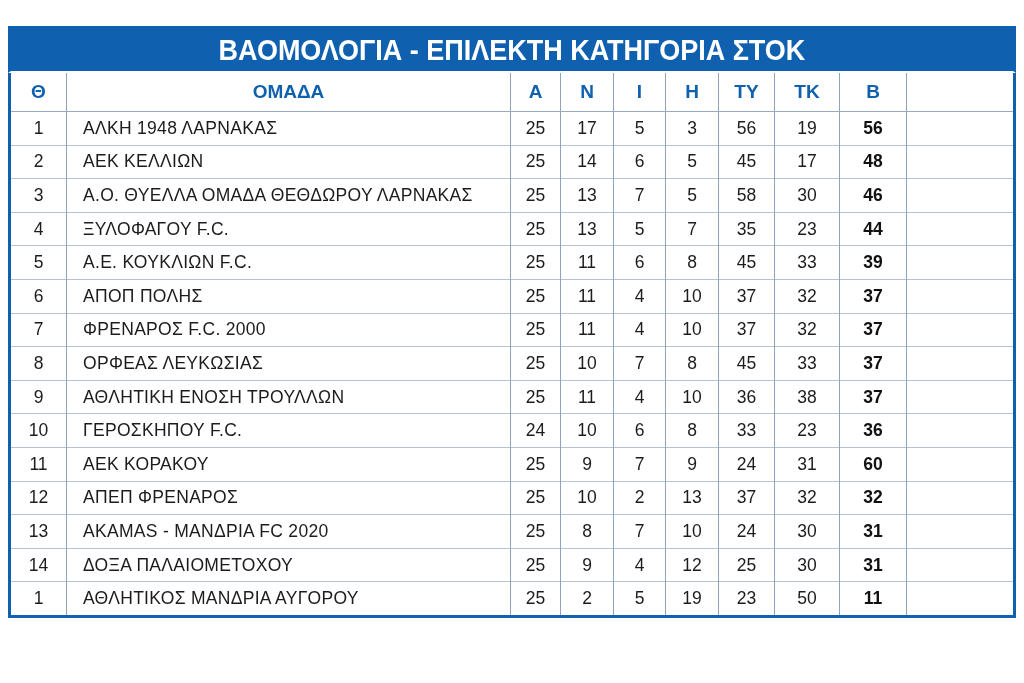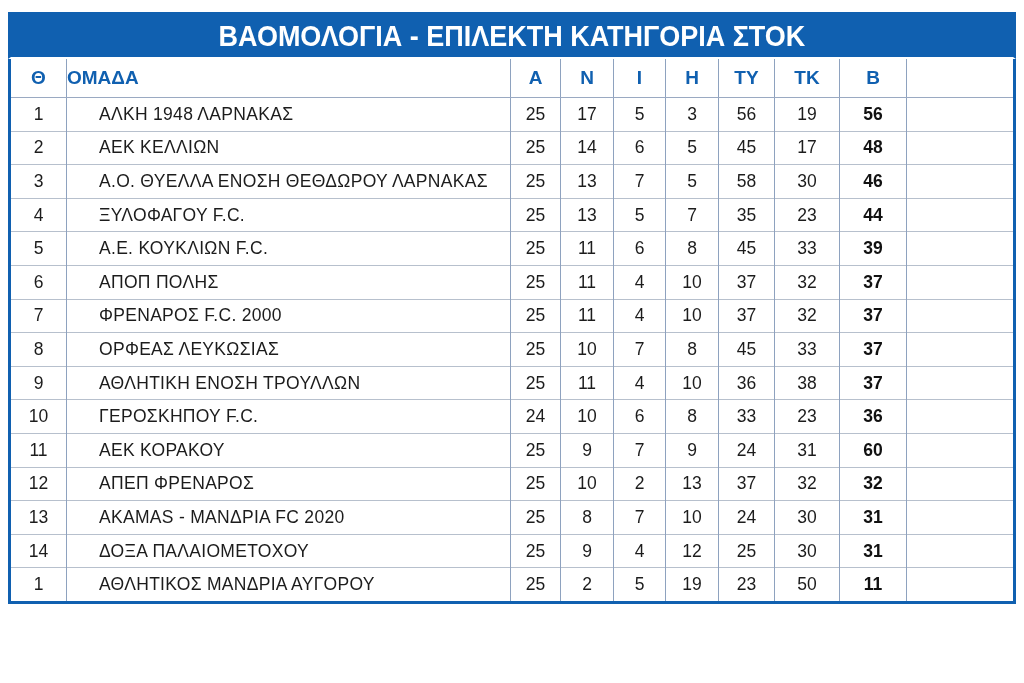--- a/index.html
+++ b/index.html
@@ -7,21 +7,21 @@
     position: relative;
     width: 1024px;
     height: 683px;
     background: #ffffff;
     font-family: "Liberation Sans", sans-serif;
     overflow: hidden;
   }
   .board {
     position: absolute;
     left: 8px;
-    top: 12px;
+    top: 26px;
     width: 1008px;
   }
   .title-bar {
     background: #1060b0;
     border: 3px solid #1060b0;
     border-bottom: 2px solid #ffffff;
     box-sizing: border-box;
     height: 47px;
     display: flex;
     align-items: center;
@@ -52,33 +52,33 @@
   thead th {
     height: 38px;
     color: #1060b0;
     font-size: 19px;
     font-weight: 700;
     text-align: center;
     border-bottom: 1px solid #9aa9c2;
     border-left: 1px solid #8ea2bf;
   }
   thead th:first-child { border-left: none; }
-  thead th.h-team { text-align: left; }
+  thead th.h-team { text-align: center; }
   tbody td {
     height: 32.6px;
     font-size: 17.5px;
     color: #1c1c1c;
     text-align: center;
     border-top: 1px solid #b7c0cd;
     border-left: 1px solid #8ea2bf;
   }
   tbody td:first-child { border-left: none; }
   tbody td.c-team {
     text-align: left;
-    padding-left: 32px;
+    padding-left: 16px;
     letter-spacing: 0.3px;
   }
   tbody td.c-points { font-weight: 700; color: #111111; }
 </style>
 </head>
 <body>
 
 <div class="page">
   <div class="board">
 
@@ -133,21 +133,21 @@
     <td class="c-num">14</td>
     <td class="c-num">6</td>
     <td class="c-num">5</td>
     <td class="c-num">45</td>
     <td class="c-num">17</td>
     <td class="c-points">48</td>
     <td class="c-spacer"></td>
   </tr>
           <tr>
     <td class="c-pos">3</td>
-    <td class="c-team">Α.Ο. ΘΥΕΛΛΑ ΕΝΟΣΗ ΘΕΘΔΩΡΟΥ ΛΑΡΝΑΚΑΣ</td>
+    <td class="c-team">Α.Ο. ΘΥΕΛΛΑ ΟΜΑΔΑ ΘΕΘΔΩΡΟΥ ΛΑΡΝΑΚΑΣ</td>
     <td class="c-num">25</td>
     <td class="c-num">13</td>
     <td class="c-num">7</td>
     <td class="c-num">5</td>
     <td class="c-num">58</td>
     <td class="c-num">30</td>
     <td class="c-points">46</td>
     <td class="c-spacer"></td>
   </tr>
           <tr>

